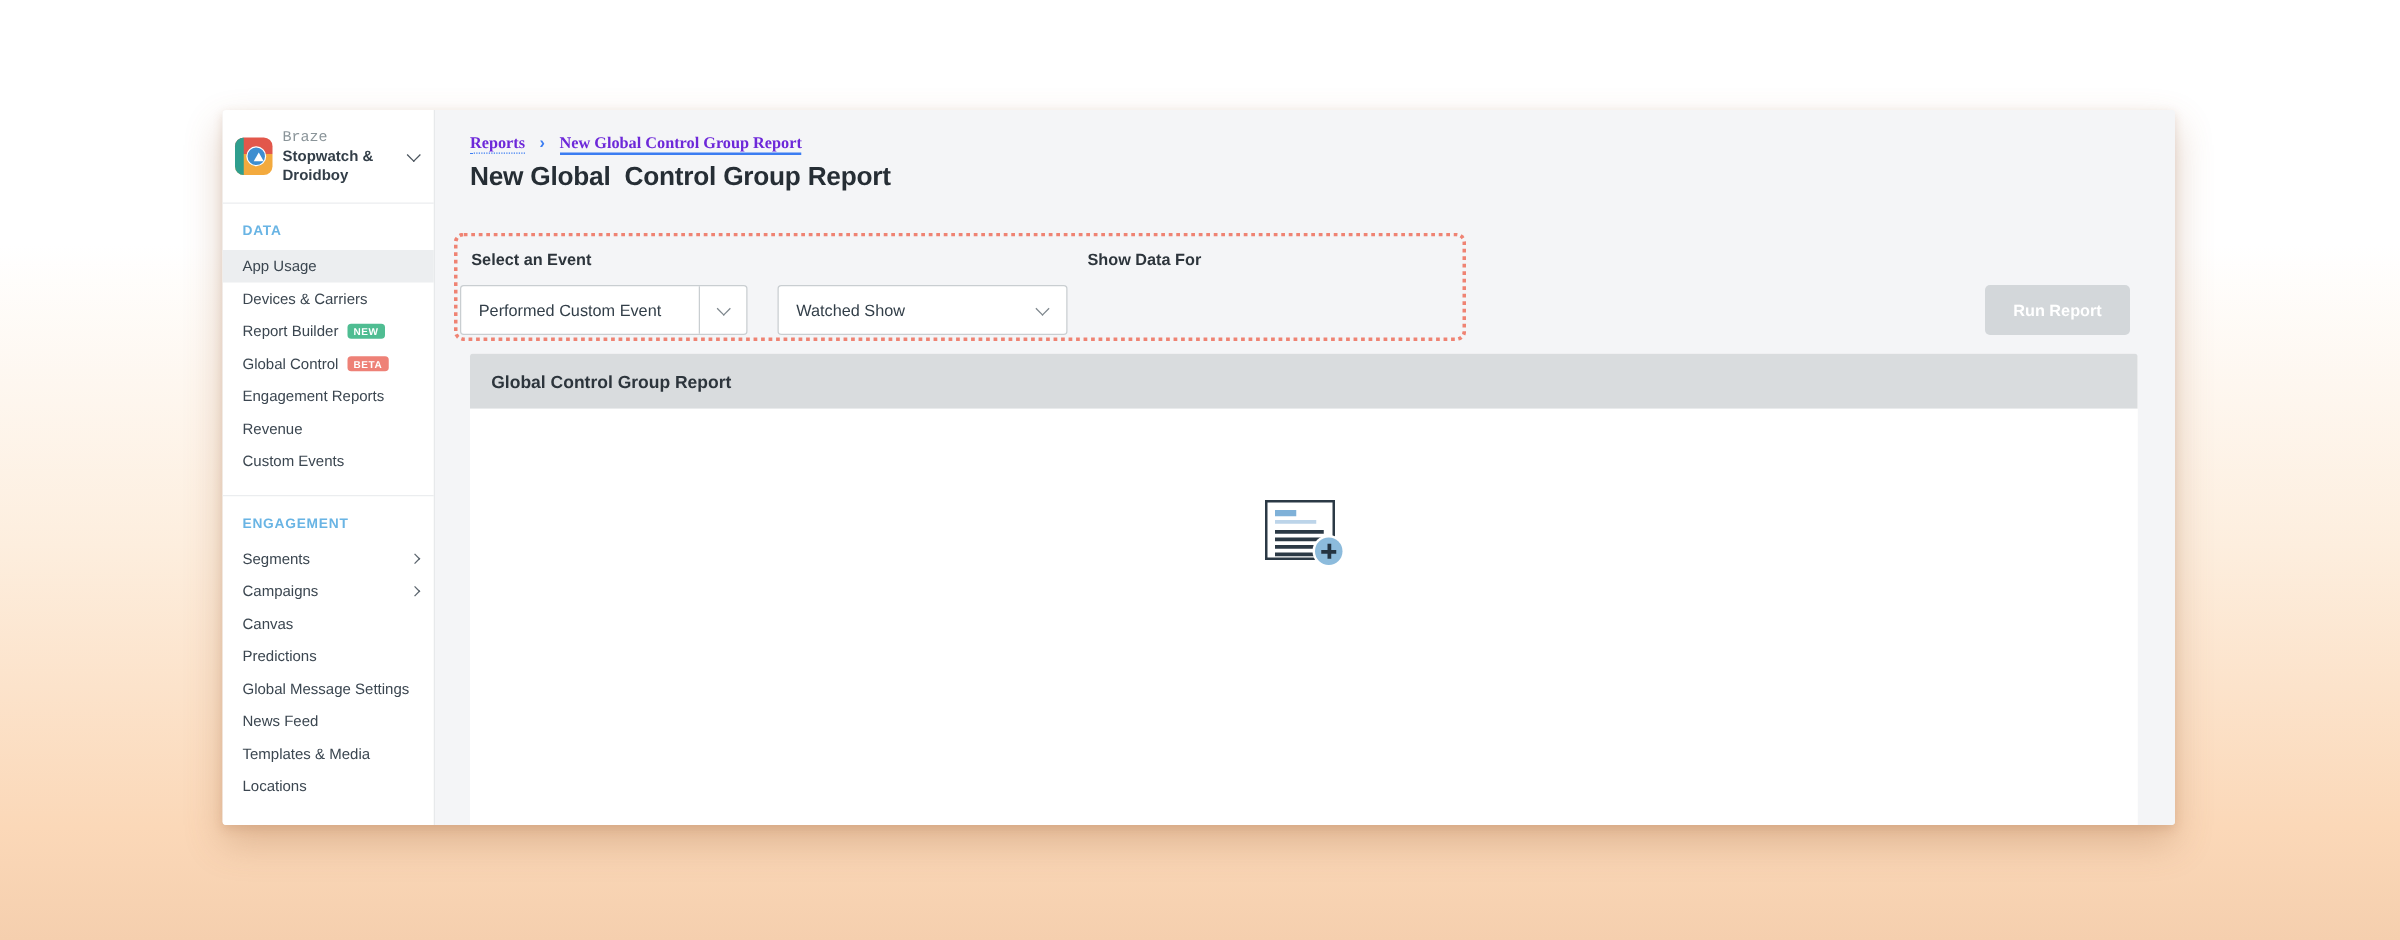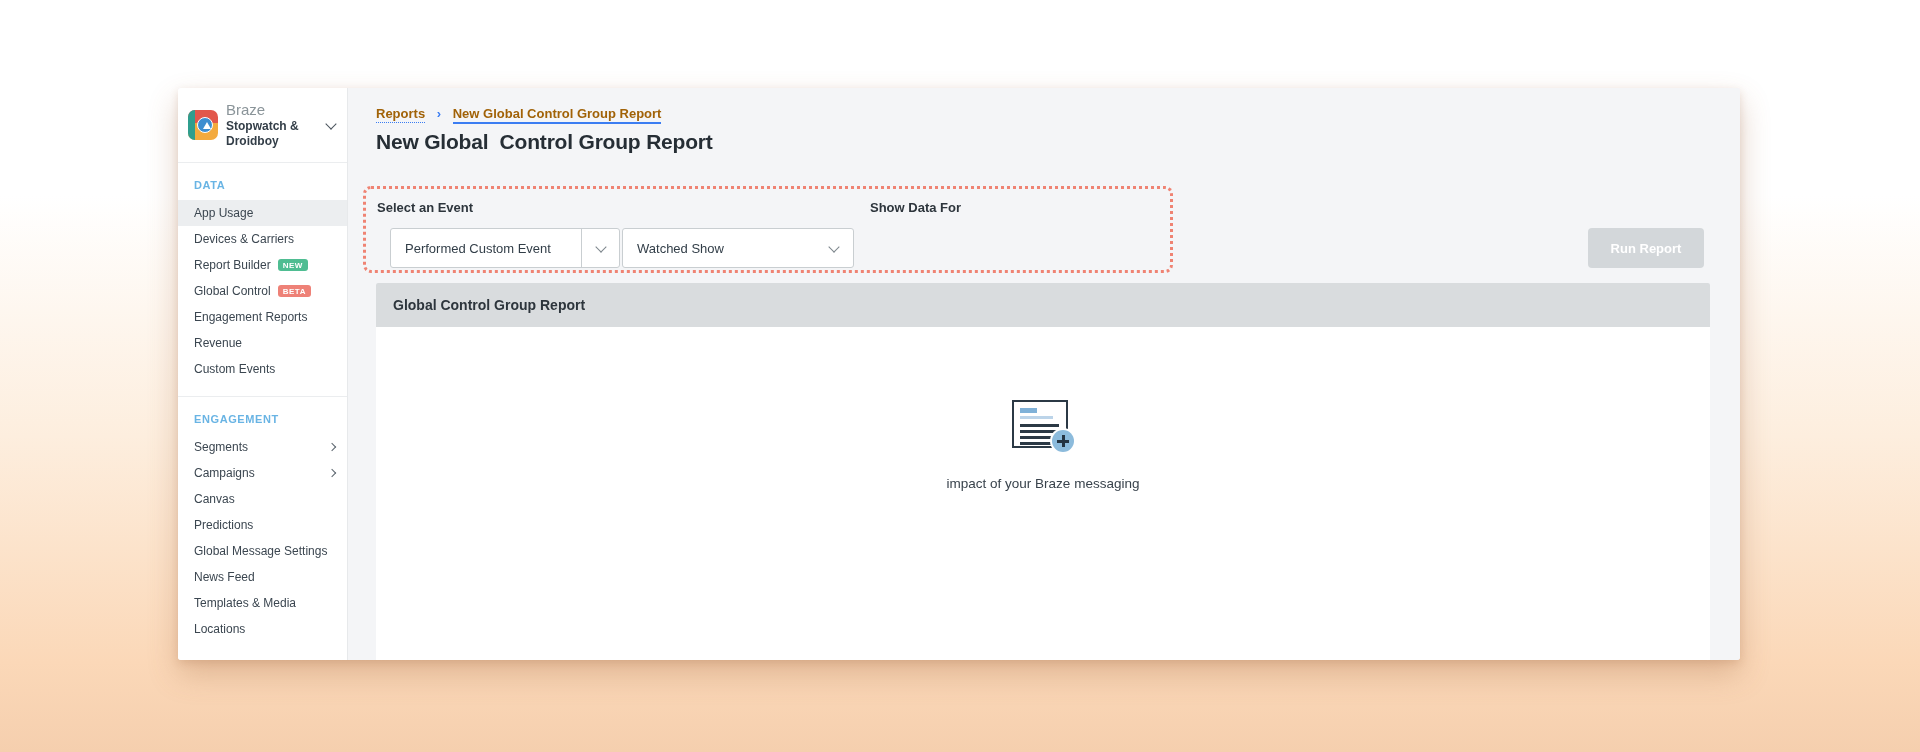--- a/index.html
+++ b/index.html
@@ -23,57 +23,57 @@
     background:#ffffff; border-right:1px solid #e7e9eb; font-size:12px; color:#3b4650;
   }
   .side-header { height:75px; border-bottom:1px solid #ebedef; display:flex; align-items:center; padding:0 12px 0 10px; cursor:pointer; }
   .app-icon { width:30px; height:30px; border-radius:7px; position:relative; overflow:hidden; flex:none;
     background:linear-gradient(to bottom,#e2574b 0 45%, #f3aa3e 45%); }
   .app-icon::before { content:""; position:absolute; left:0; top:0; bottom:0; width:7px; background:#2f9e8e; }
   .blue-dot { position:absolute; left:9px; top:7px; width:16px; height:16px; border-radius:50%; background:#3e8ed0; border:1px solid #fff; }
   .blue-dot::after { content:""; position:absolute; left:5px; top:4px; width:0; height:0;
     border-left:4px solid transparent; border-right:4px solid transparent; border-bottom:7px solid #fff; }
   .ws-block { margin-left:8px; line-height:1.25; }
-  .ws-brand { font-size:15px; color:#8a9499; }
+  .ws-brand { font-size:12px; color:#8a9499;font-family:Liberation Mono, monospace; }
   .ws-name { font-size:12px; font-weight:bold; color:#333e48; width:86px; }
   .chev { display:inline-block; width:8px; height:8px; border-right:1.6px solid #4a545d; border-bottom:1.6px solid #4a545d; }
   .chev.down { transform:rotate(45deg); }
   .chev.right { transform:rotate(-45deg); width:6px; height:6px; }
   .side-header .chev { margin-left:auto; margin-top:-3px; }
 
   .side-section { padding-top:16px; }
   .side-heading { font-size:11px; font-weight:bold; letter-spacing:.6px; color:#69b4e4; padding:0 16px; margin-bottom:9px; }
   .side-item { height:26px; display:flex; align-items:center; padding:0 12px 0 16px; cursor:pointer; white-space:nowrap; }
   .side-item.active { background:#eceef0; }
   .side-item .chev { margin-left:auto; border-color:#5a646d; }
   .badge { margin-left:7px; font-size:8px; font-weight:bold; letter-spacing:.5px; color:#fff; border-radius:3px; padding:2px 5px 1px; }
   .badge.new { background:#4fbd92; }
   .badge.beta { background:#ee8177; }
   .side-divider { border-top:1px solid #ebedef; margin-top:14px; }
 
   
   .main { position:absolute; left:170px; top:0; right:0; bottom:0; background:#f4f5f7; }
 
   .breadcrumb { position:absolute; left:28px; top:18px; font-size:13px; font-weight:bold; color:#3b7df2; }
-  .breadcrumb a { color:#a16207; text-decoration:none; cursor:pointer; }
+  .breadcrumb a { color:#6d28d9; text-decoration:none; cursor:pointer;font-family:Liberation Serif, serif; }
   .crumb-root { border-bottom:1px dotted #3b7df2; padding-bottom:1px; }
   .crumb-sep { margin:0 8px; font-weight:bold; }
   .crumb-current { border-bottom:2px solid #3b7df2; padding-bottom:1px; }
 
   .page-title { position:absolute; left:28px; top:42px; font-size:21px; font-weight:800; color:#262e35; white-space:pre; letter-spacing:-.2px; }
 
   .annotate { position:absolute; left:15px; top:98px; width:810px; height:87px; border:3px dotted #ef8373; border-radius:8px; pointer-events:none; }
 
   .field-label { position:absolute; font-size:13px; font-weight:bold; color:#2d353c; }
   .lbl-event { left:29px; top:112px;text-align:center; }
   .lbl-date  { left:522px; top:112px; }
 
   .control { position:absolute; top:140px; height:40px; background:#fff; border:1px solid #c9ced1; border-radius:3px;
     display:flex; align-items:center; font-size:13px; color:#323e48; cursor:pointer; }
-  .dd1 { left:42px;  width:230px; }
+  .dd1 { left:20px;  width:230px; }
   .dd2 { left:274px; width:232px; }
   .control .val { padding-left:14px; }
   .dd-right { margin-left:auto; width:38px; height:100%; display:flex; align-items:center; justify-content:center; }
   .dd1 .dd-right { border-left:1px solid #c9ced1; }
   .control .chev { border-color:#7d868c; margin-top:-3px; }
 
   .datebox { left:522px; width:248px; justify-content:flex-start; gap:0; }
   .datebox .d { padding:0 10px 0 14px; font-size:13px; color:#323e48; }
   .datebox .arrow { color:#9aa3a9; font-size:13px; }
   .datebox .d2 { padding:0 8px 0 10px; }
@@ -219,19 +219,18 @@
               <div class="b1"></div>
               <div class="b2"></div>
               <div class="l l1"></div>
               <div class="l l2"></div>
               <div class="l l3"></div>
               <div class="l l4"></div>
             </div>
           <div class="plus-circle"></div>
         </div>
         <div class="empty-text">
-          <div>impact of your Braze messaging</div>
         </div>
       </div>
     </div>
 
   </div>
 </div>
 
 </body></html>

